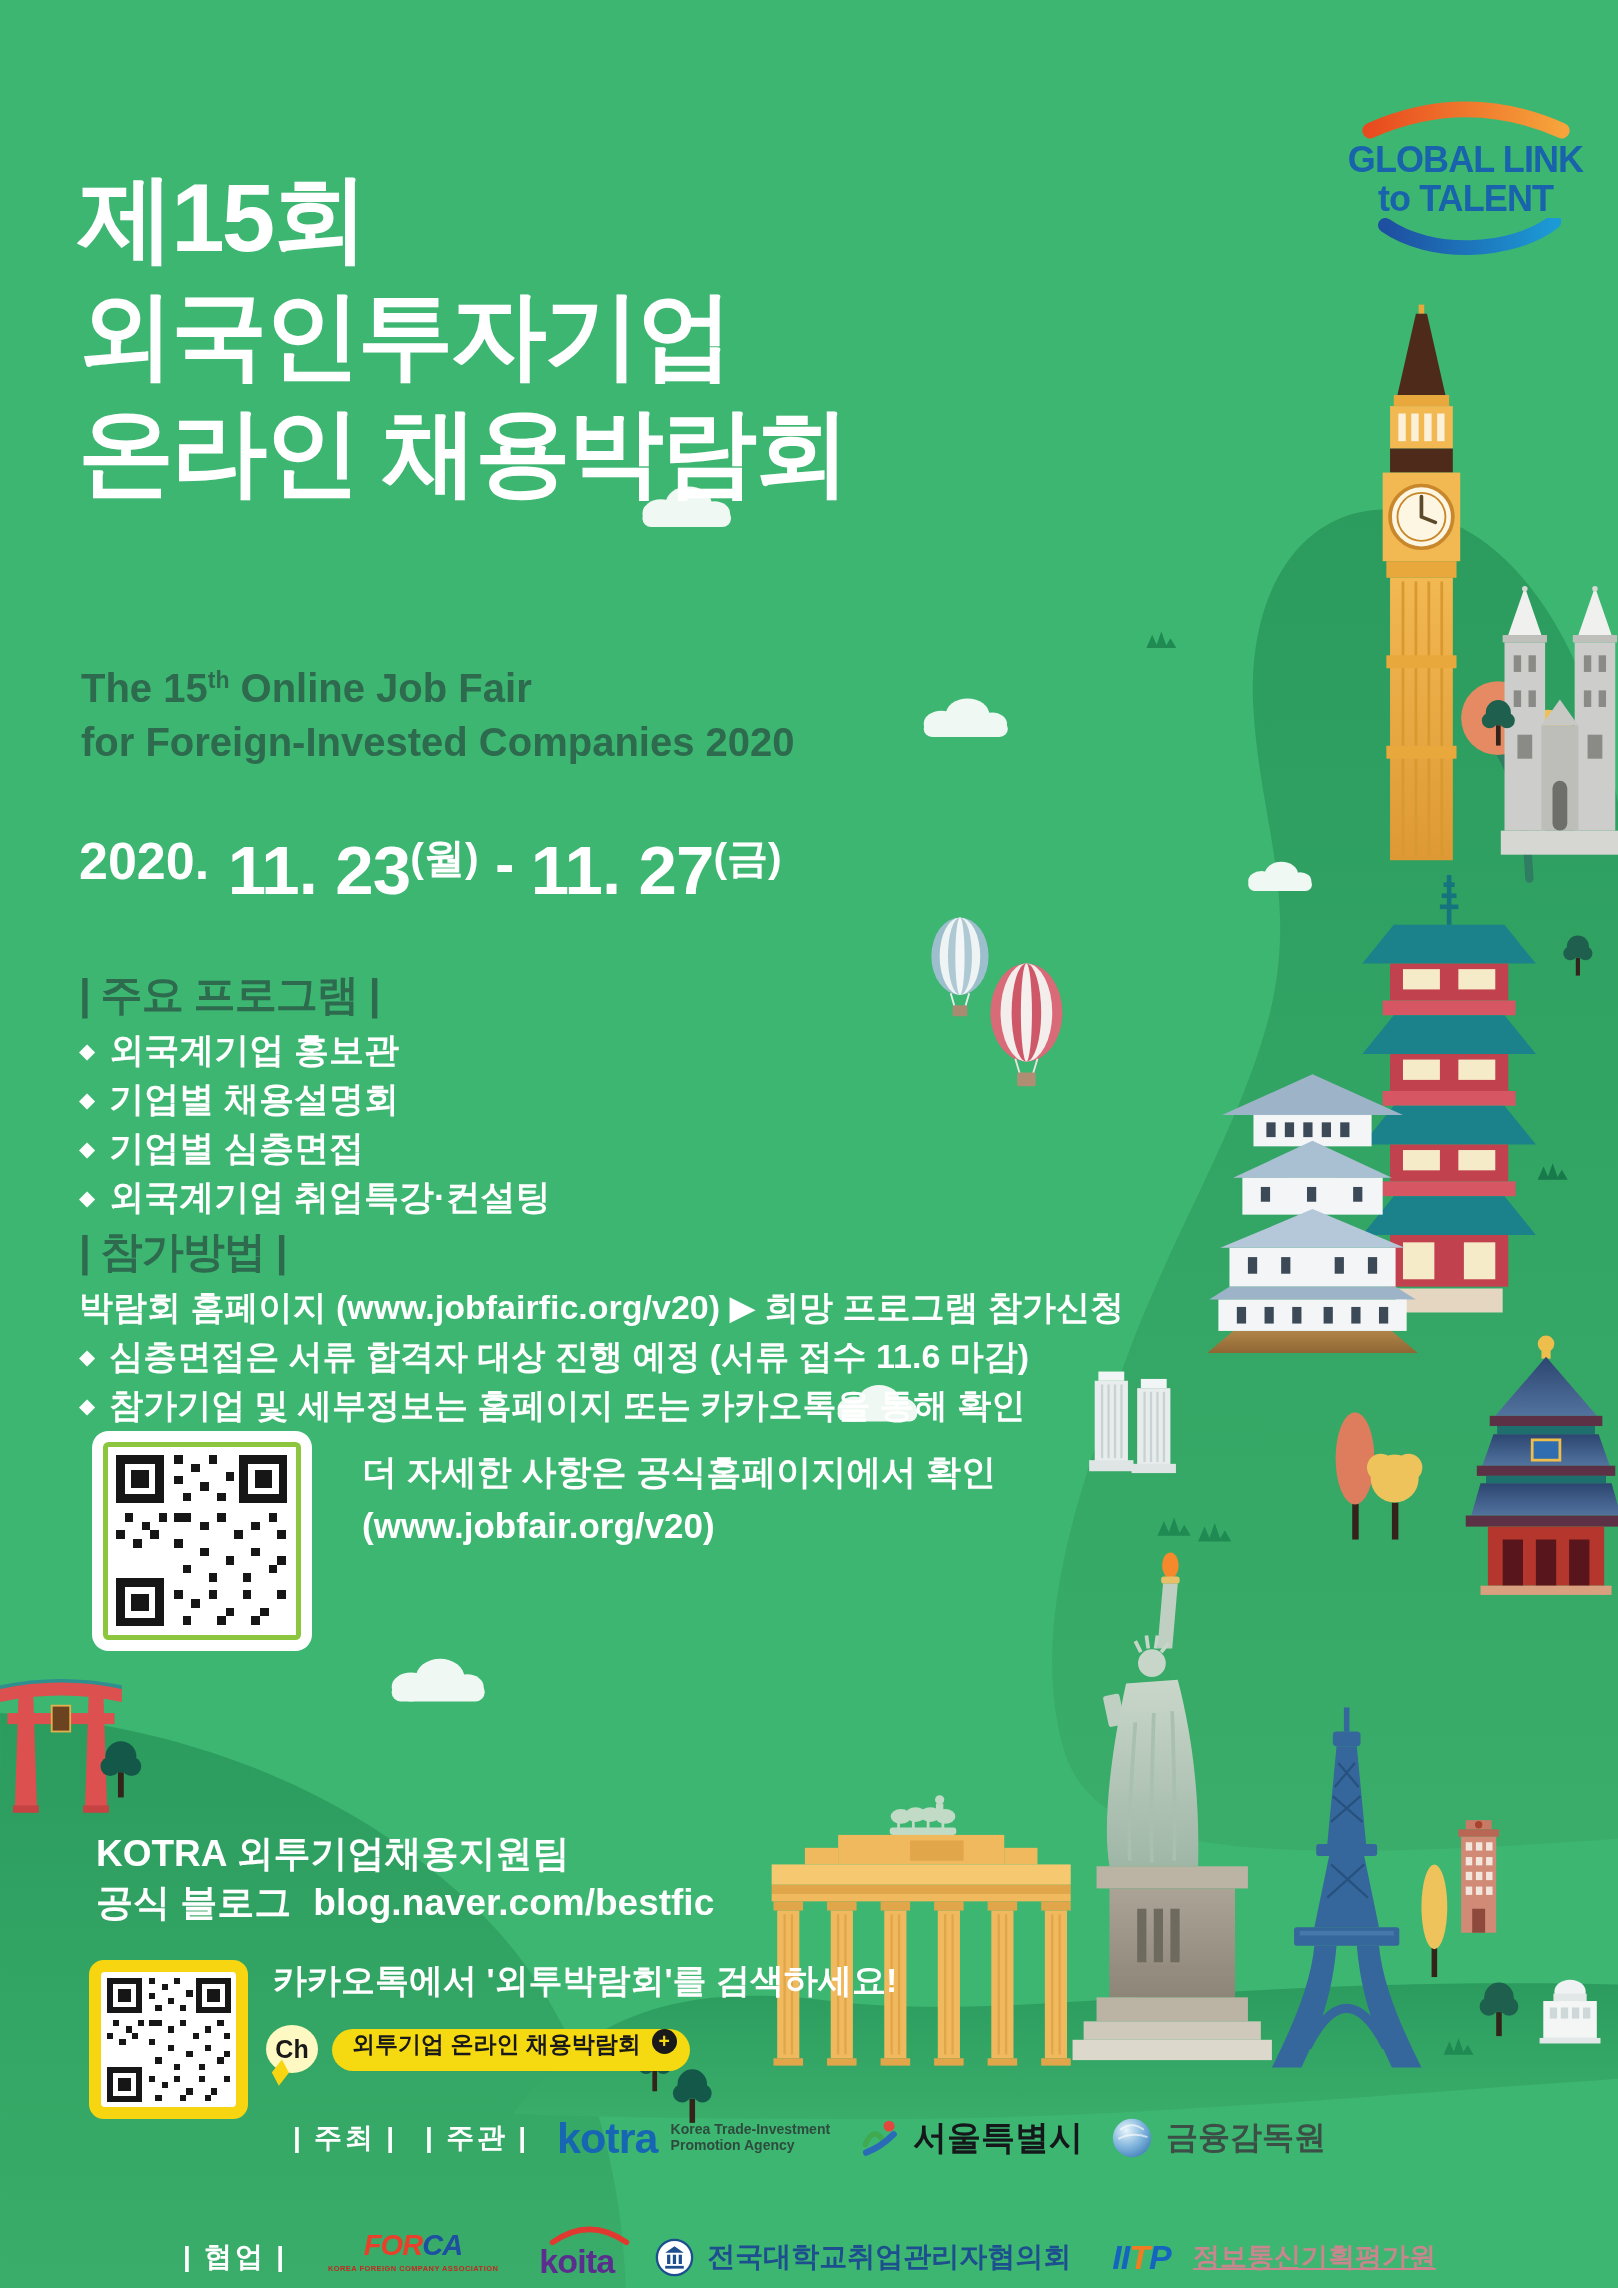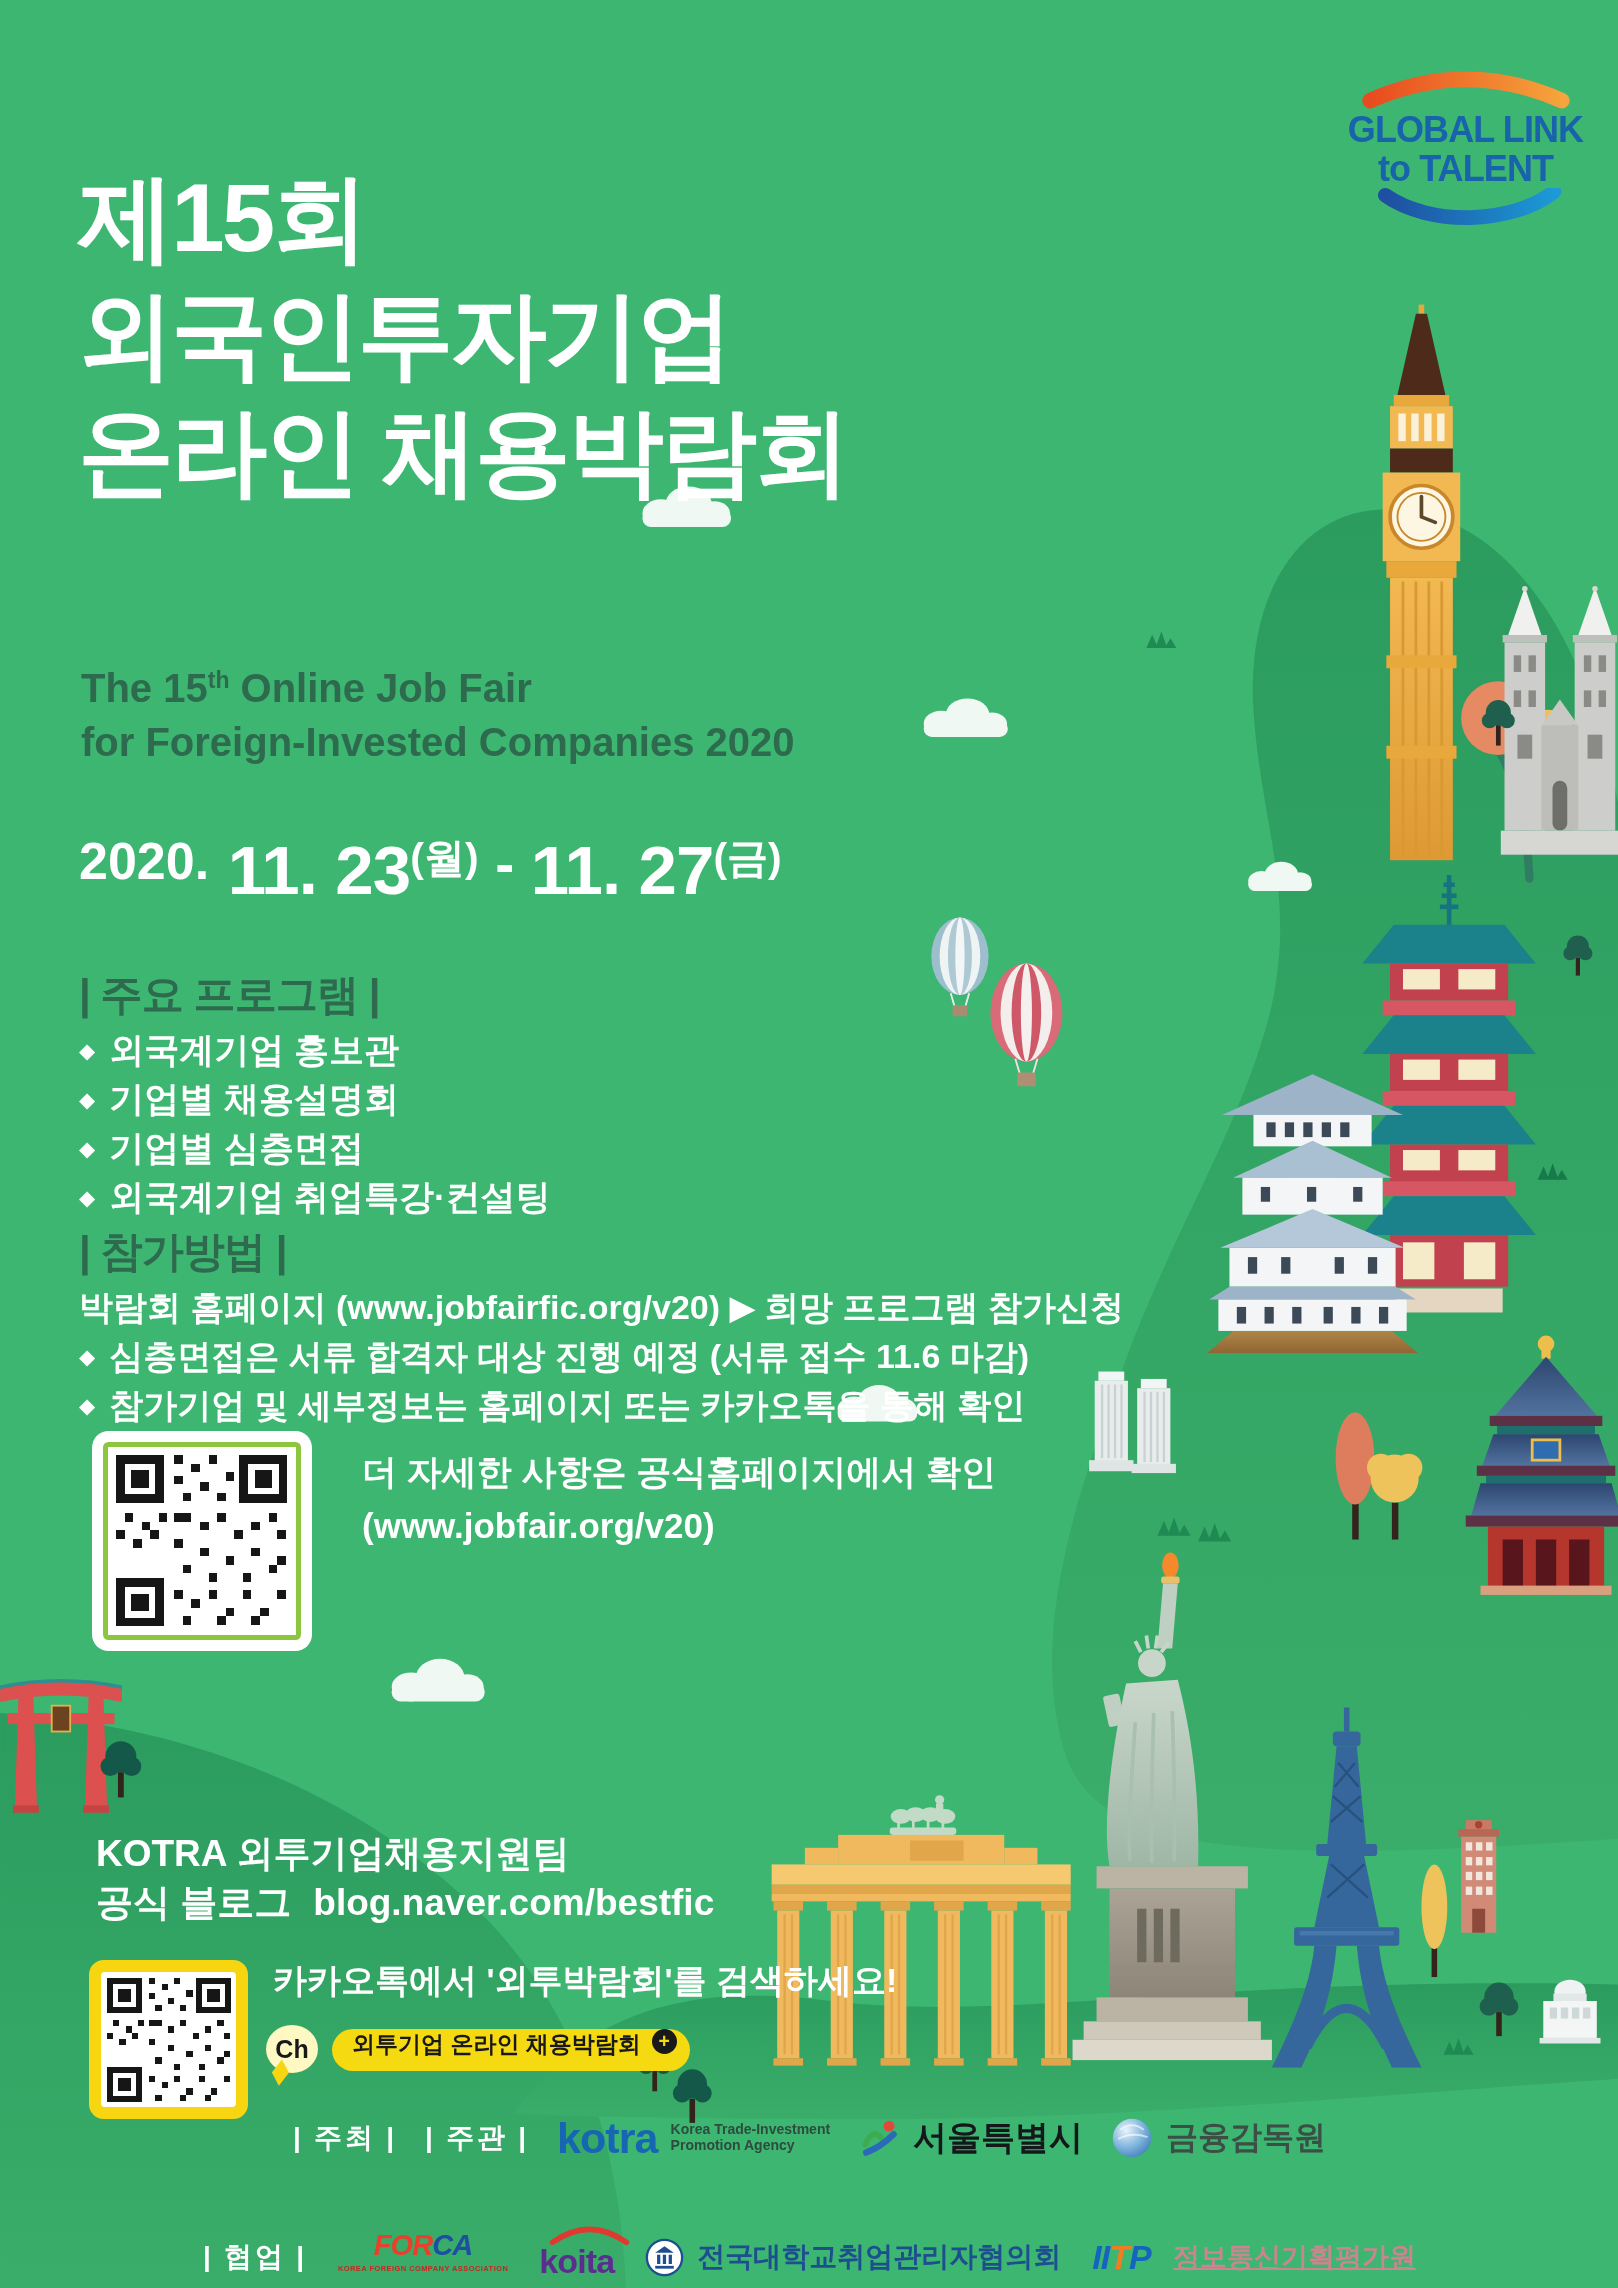--- a/index.html
+++ b/index.html
@@ -1,21 +1,21 @@
 <!DOCTYPE html>
 <html style="font-size:14.8px"><head>
 <meta charset="utf-8">
 <style>
   html,body{margin:0;padding:0;background:#1e1e1e;}
   .poster{position:relative;width:1619px;height:2289px;background:#3CB671;overflow:hidden;
           font-family:"Liberation Sans","DejaVu Sans",sans-serif;}
   .scene{position:absolute;left:0;top:0;width:1619px;height:2289px;}
 
   
-  .glt{position:absolute;left:1325px;top:58px;width:281px;text-align:center;z-index:3;}
+  .glt{position:absolute;left:1325px;top:88px;width:281px;text-align:center;z-index:3;}
   .glt-line{color:#1863AC;font-size:36px;font-weight:800;line-height:39px;letter-spacing:-0.9px;}
   .glt svg{display:block;margin:0 auto;}
 
   
   .title{position:absolute;left:78px;top:159px;z-index:3;color:#FFFFFF;font-size:96px;font-weight:800;
          line-height:117px;letter-spacing:-2.8px;white-space:nowrap;}
   .subtitle{position:absolute;left:81px;top:653px;z-index:3;color:#2D6A4E;font-size:40px;font-weight:700;line-height:54px;}
   .subtitle sup{font-size:23px;font-weight:800;}
   .date{position:absolute;left:79px;top:831px;z-index:3;color:#FFFFFF;display:flex;align-items:flex-start;white-space:nowrap;}
   .d-year{font-size:52px;font-weight:600;margin-right:18.5px;}
@@ -51,21 +51,21 @@
   .kakao-ch::after{content:"";position:absolute;left:7.4px;bottom:-6.5px;width:14.8px;height:14.8px;background:#F7D511;
                    transform:rotate(62deg) skewX(24deg);}
   .kakao-pill{position:absolute;left:332px;top:2029px;height:42px;background:#F5D911;border-radius:22px;z-index:3;
               display:flex;align-items:flex-start;gap:11px;padding:0 13px 0 20px;color:#191919;font-size:23px;font-weight:700;white-space:nowrap;}
   .plus-badge{width:25px;height:25px;border-radius:50%;background:#191919;color:#F5D911;display:flex;
               align-items:center;justify-content:center;font-size:19.4px;font-weight:800;}
 
   
   .footer-row{position:absolute;left:0;right:0;display:flex;justify-content:center;align-items:center;z-index:3;}
   .row1{top:2115px;gap:28px;}
-  .row2{top:2233px;gap:31px;}
+  .row2{top:2233px;gap:41px;}
   .f-label{color:#FFFFFF;font-size:28px;font-weight:600;letter-spacing:2.8px;white-space:nowrap;}
   .org{display:flex;align-items:center;gap:13px;white-space:nowrap;}
   .f-white{color:#FFFFFF;font-size:32px;font-weight:700;}
   .kotra-word{color:#1766B3;font-size:43px;font-weight:800;letter-spacing:-0.9px;line-height:37px;}
   .kotra-cap{font-size:14px;color:#2E4B3E;line-height:15.7px;font-weight:600;text-align:left;}
   .f-black{color:#15181B;font-size:34px;font-weight:800;}
   .f-dark{color:#3C4F46;font-size:32px;font-weight:700;}
   .forca-block{display:flex;flex-direction:column;align-items:center;line-height:24px;}
   .forca-word{font-style:italic;font-weight:900;font-size:29px;letter-spacing:-0.9px;}
   .forca-red{color:#E8402A;}

